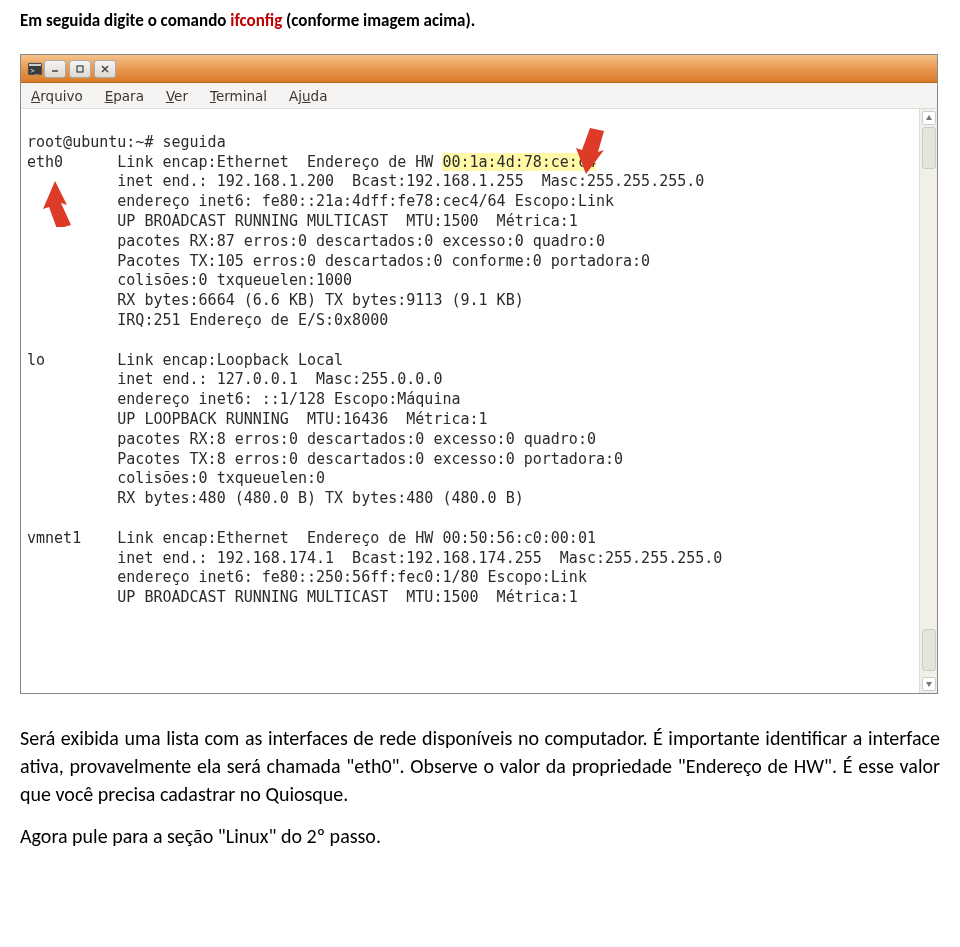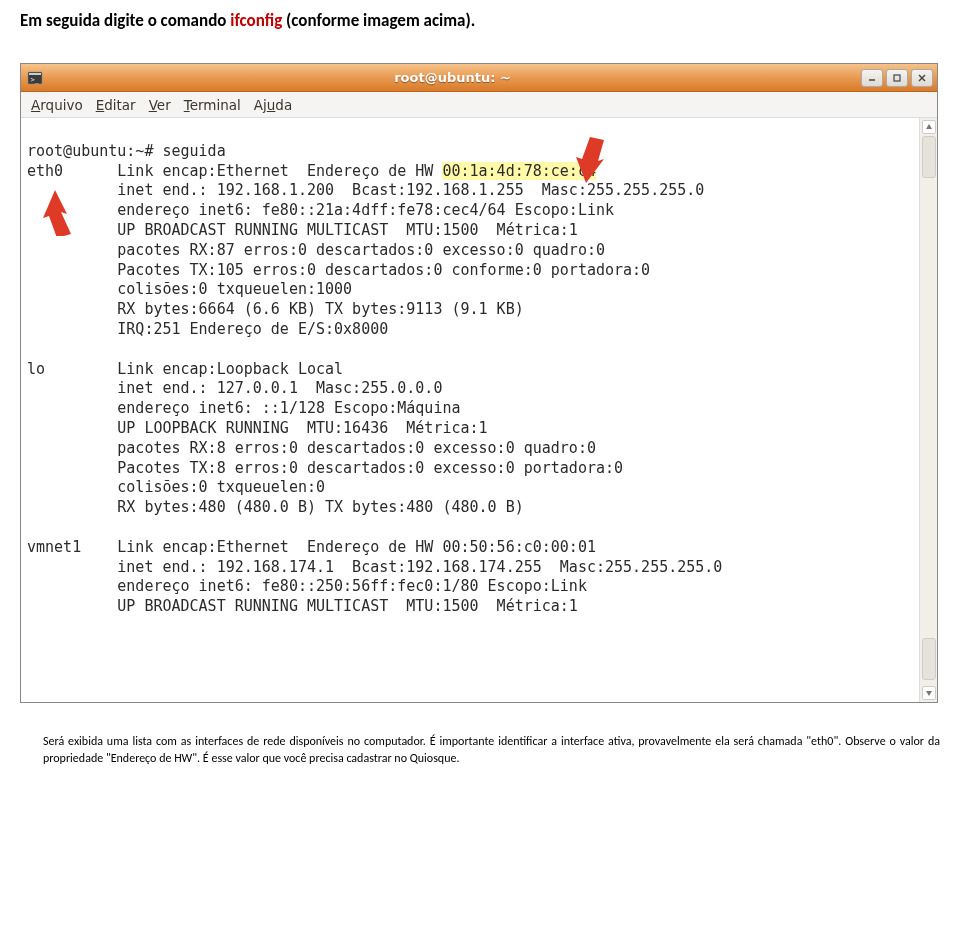--- a/index.html
+++ b/index.html
@@ -5,21 +5,21 @@
     * { margin: 0; padding: 0; box-sizing: border-box; }
     body {
       width: 960px;
       font-family: Calibri, Arial, sans-serif;
       background: #fff;
       padding: 10px 20px 20px 20px;
     }
     .intro-text {
       font-size: 17px;
       color: #000;
-      margin-bottom: 32px;
+      margin-bottom: 23px;
       text-align: justify;
     }
     .ifconfig-word { color: #c00000; font-weight: bold; }
     .intro-bold { font-weight: bold; }
 
     .terminal-window {
       width: 918px;
       border: 1px solid #888;
       background: #fff;
       font-family: "DejaVu Sans Mono", "Liberation Mono", monospace;
@@ -74,21 +74,21 @@
     .menubar {
       height: 26px;
       background: #f6f4f2;
       display: flex;
       align-items: center;
       padding: 0 6px;
       font-family: "DejaVu Sans", "Liberation Sans", sans-serif;
       font-size: 13.5px;
       color: #3b372e;
       border-bottom: 1px solid #ddd;
-      gap: 5px;
+      gap: 14px;
     }
     .menubar .menu-item { padding: 2px 4px; }
     .menubar .underline { text-decoration: underline; }
 
     .terminal-body {
       display: flex;
       position: relative;
     }
     .terminal-content {
       flex: 1;
@@ -135,47 +135,45 @@
       background: #fff9a8;
     }
 
     .red-arrow {
       position: absolute;
       color: #de3a28;
     }
     .red-arrow svg { display: block; }
 
     .outro-text {
-      font-size: 12px;
+      font-size: 20px;
       color: #000;
       text-align: justify;
       margin-top: 6px;
       line-height: 1.4;
-      margin-left: 23px;
     }
     .outro-text p { margin-bottom: 14px; }
   </style>
 </head>
 <body>
 
 <p class="intro-text">
   <span class="intro-bold">Em seguida digite o comando </span><span class="ifconfig-word">ifconfig</span><span class="intro-bold"> (conforme imagem acima).</span>
 </p>
 
 <div class="terminal-window">
 
   <div class="titlebar">
     <div class="titlebar-icon">
       <svg width="16" height="16" viewBox="0 0 16 16">
         <rect x="1" y="2" width="14" height="12" rx="1" fill="#3b3b3b" stroke="#888" stroke-width="0.5"></rect>
         <rect x="2" y="3" width="12" height="2" fill="#ccc"></rect>
         <text x="3.5" y="12" font-size="7" fill="#eee" font-family="monospace">&gt;_</text>
       </svg>
     </div>
-    <div class="titlebar-title">root@ubuntu: ~</div>
     <div class="titlebar-buttons">
       <div class="titlebar-btn">
         <svg width="10" height="10" viewBox="0 0 10 10">
             <line x1="2" y1="7" x2="8" y2="7" stroke="#444" stroke-width="1.5"></line>
           </svg>
       </div>
       <div class="titlebar-btn">
         <svg width="10" height="10" viewBox="0 0 10 10">
             <rect x="2" y="2" width="6" height="6" fill="none" stroke="#444" stroke-width="1.2"></rect>
           </svg>
@@ -184,21 +182,21 @@
         <svg width="10" height="10" viewBox="0 0 10 10">
             <line x1="2" y1="2" x2="8" y2="8" stroke="#444" stroke-width="1.4"></line>
             <line x1="8" y1="2" x2="2" y2="8" stroke="#444" stroke-width="1.4"></line>
           </svg>
       </div>
     </div>
   </div>
 
   <div class="menubar">
     <span class="menu-item"><span></span><span class="underline">A</span><span>rquivo</span></span>
-    <span class="menu-item"><span></span><span class="underline">E</span><span>ditar</span></span>
+    <span class="menu-item"><span></span><span class="underline">E</span><span>para</span></span>
     <span class="menu-item"><span></span><span class="underline">V</span><span>er</span></span>
     <span class="menu-item"><span></span><span class="underline">T</span><span>erminal</span></span>
     <span class="menu-item"><span>Aj</span><span class="underline">u</span><span>da</span></span>
   </div>
 
   <div class="terminal-body">
     <div class="terminal-content">
 <span>root@ubuntu:~# seguida</span>
 <span>eth0</span>      <span>Link encap:Ethernet  Endereço de HW </span><span class="hw-highlight">00:1a:4d:78:ce:c4</span>
           <span>inet end.: 192.168.1.200  Bcast:192.168.1.255  Masc:255.255.255.0</span>
@@ -250,13 +248,14 @@
         <svg width="8" height="8" viewBox="0 0 8 8">
             <polygon points="1,2 7,2 4,7" fill="#777"></polygon>
           </svg>
       </div>
     </div>
   </div>
 </div>
 
 <div class="outro-text">
   <p>Será exibida uma lista com as interfaces de rede disponíveis no computador. É importante identificar a interface ativa, provavelmente ela será chamada "eth0". Observe o valor da propriedade "Endereço de HW". É esse valor que você precisa cadastrar no Quiosque.</p>
+  <p>Agora pule para a seção "Linux" do 2º passo.</p>
 </div>
 
 </body></html>

